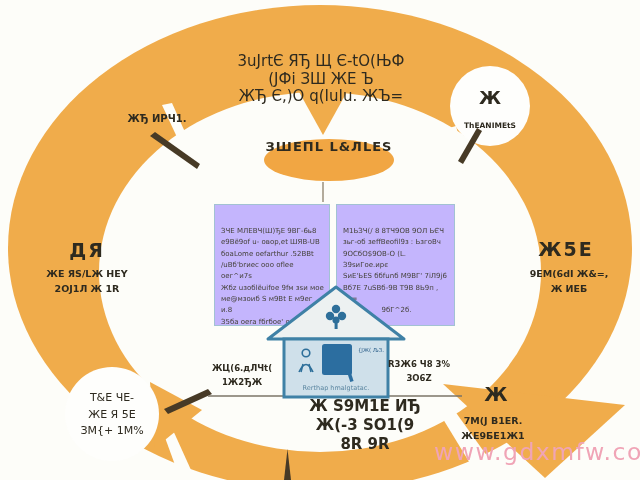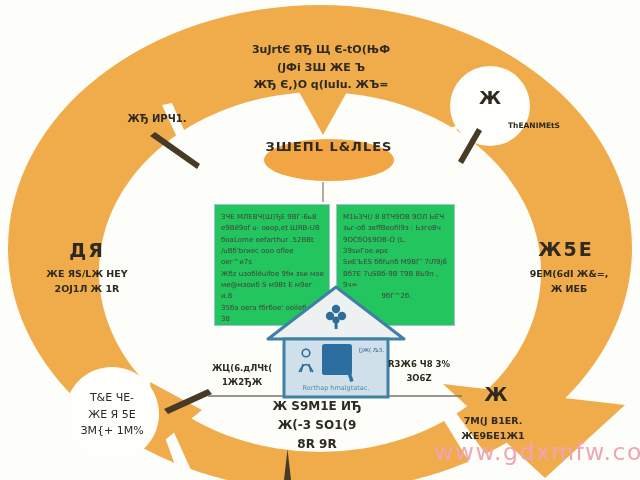--- a/index.html
+++ b/index.html
@@ -3,33 +3,33 @@
 <meta charset="utf-8">
 <style>
   html,body{margin:0;padding:0;}
   #canvas{position:relative;width:640px;height:480px;overflow:hidden;
           background:#fdfdf9;font-family:"DejaVu Sans",sans-serif;}
   svg{position:absolute;left:0;top:0;}
   .lbl{position:absolute;transform:translate(-50%,-50%);text-align:center;
        color:#2e2a1f;white-space:nowrap;line-height:1.0;}
   .lbl .ln{display:block;}
   .big{font-size:19px;font-weight:bold;letter-spacing:2px;}
-  .med{font-size:11px;font-weight:bold;line-height:17.5px;}
+  .med{font-size:15px;font-weight:normal;line-height:17.5px;margin-top:12px;}
   .sm{font-size:9.5px;font-weight:bold;line-height:15px;}
-  .badge-sub{font-size:7.5px;font-weight:bold;margin-left:44px;}
-  .bc{font-size:12px;font-weight:bold;line-height:19px;}
+  .badge-sub{font-size:7.5px;font-weight:bold;}
+  .bc{font-size:15px;font-weight:bold;line-height:19px;margin-left:48px;}
   .bl{font-size:11px;font-weight:normal;line-height:16.5px;}
   .note{font-size:8.5px;font-weight:bold;line-height:14px;}
   .pill{position:absolute;left:264px;top:139px;width:130px;height:42px;
         border-radius:50%;background:#f1a643;display:flex;align-items:flex-start;
         justify-content:center;}
   .pill span{font-size:13px;font-weight:bold;color:#2e2a1f;letter-spacing:1px;}
-  .pbox{position:absolute;top:204px;height:122px;background:#22c55e;
+  .pbox{position:absolute;top:204px;height:122px;background:#c4b5fd;
         border:1.5px solid #a2c2d3;box-sizing:border-box;
-        font-size:7px;line-height:1.62;color:#45423b;padding:7px 4px 0 6px;
+        font-size:7px;line-height:1.62;color:#45423b;padding:21px 4px 0 6px;
         overflow:hidden;}
   #box-left{left:214px;width:116px;}
   #box-right{left:336px;width:119px;}
   .house-caption{position:absolute;transform:translate(-50%,-50%);
         font-size:6.5px;color:#5b86a0;white-space:nowrap;}
   .house-corner{position:absolute;transform:translate(-50%,-50%);
         font-size:5.5px;line-height:7px;color:#2c5f8a;text-align:center;}
   .watermark{position:absolute;left:434px;top:438px;font-size:23.5px;
         color:#f0a4b6;letter-spacing:1.5px;}
 </style>

